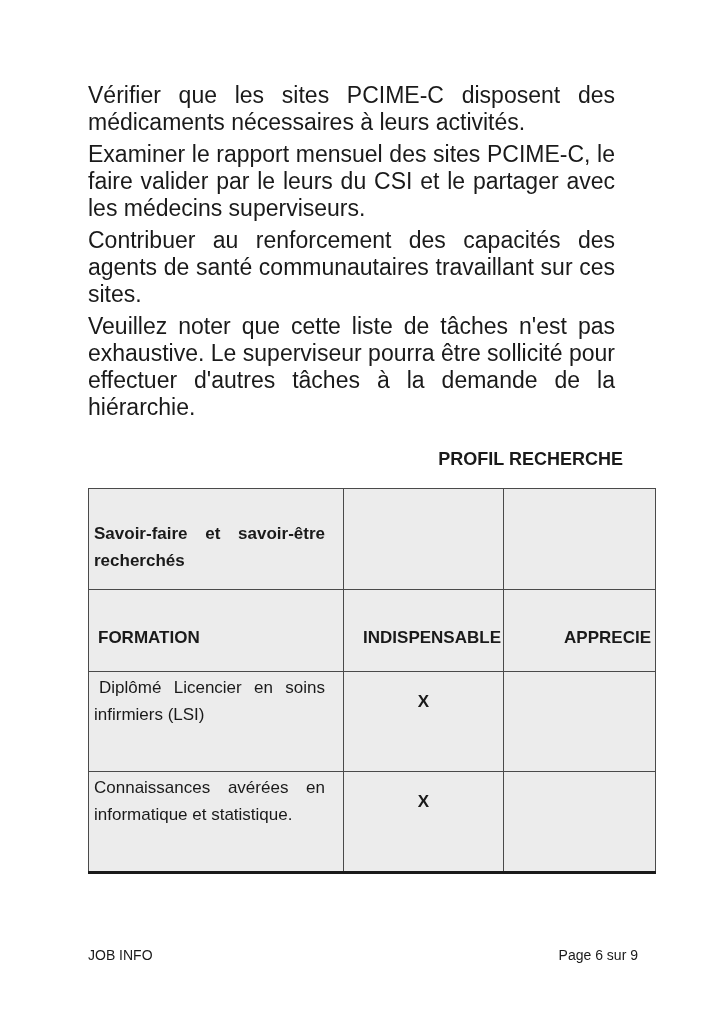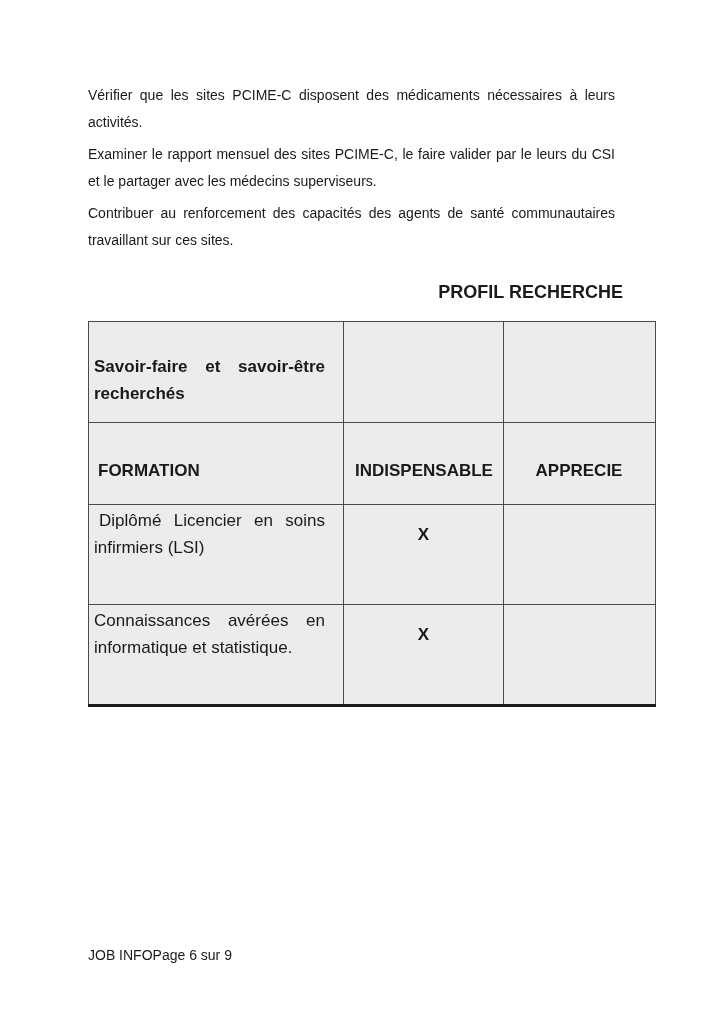--- a/index.html
+++ b/index.html
@@ -16,21 +16,21 @@
   }
 
   
   .content {
     position: absolute;
     left: 88px;
     top: 82px;
     width: 535px;
   }
   .para {
-    font-size: 14px;
+    font-size: 23px;
     line-height: 27px;
     text-align: justify;
     margin: 0 8px 5px 0;
   }
   .section-heading {
     font-size: 18px;
     line-height: 27px;
     font-weight: bold;
     margin: 25px 0 0 0;
     text-align: right;
@@ -59,55 +59,56 @@
 
   .cell-p { margin: 0 0 9px 0; }
   .cell-p:last-child { margin-bottom: 0; }
 
   .b { font-weight: bold; margin-top: 29px; }
   .indent4 { text-indent: 4px; }
   .indent5 { text-indent: 5px; }
 
   tr.r1 td { height: 60px; }
   tr.r2 td { height: 34px; padding-top: 5px; }
-  tr.r2 td.c2, tr.r2 td.c3 { text-align: center; padding-left: 3px; }
+  tr.r2 td.c2, tr.r2 td.c3 { text-align: right; padding-left: 3px; }
   tr.r3 td { height: 59px; }
   tr.r3 td.c2 { padding-top: 16px; }
   tr.r4 td { height: 59px; }
   tr.r4 td.c2 { padding-top: 16px; }
   tr.r5 td { height: 110px; }
   tr.r5 td.c2 { padding-top: 58px; }
   tr.r6 td { height: 96px; }
   tr.r6 td.c1 { padding-top: 7px; }
   tr.r6 td.c2 { padding-top: 35px; }
   .x-mark { font-weight: bold; line-height: 27px; }
   tr.r6 .x-mark + .x-mark { margin-top: 4px; }
 
   
   .footer {
     position: absolute;
     left: 88px;
     right: 87px;
     top: 946px;
     display: flex;
-    justify-content: flex-start;
+    justify-content: space-between;
     font-size: 14px;
     line-height: 18px;
     color: #1a1a1a;
   }
 </style>
 </head>
 <body>
 
 <div class="page">
 
   <div class="content">
     <p class="para">Vérifier que les sites PCIME-C disposent des médicaments nécessaires à leurs activités.</p>
     <p class="para">Examiner le rapport mensuel des sites PCIME-C, le faire valider par le leurs du CSI et le partager avec les médecins superviseurs.</p>
     <p class="para">Contribuer au renforcement des capacités des agents de santé communautaires travaillant sur ces sites.</p>
+    <p class="para">Veuillez noter que cette liste de tâches n'est pas exhaustive. Le superviseur pourra être sollicité pour effectuer d'autres tâches à la demande de la hiérarchie.</p>
 
     <h2 class="section-heading">PROFIL RECHERCHE</h2>
 
     <table class="profile">
       <colgroup>
         <col style="width:255px">
         <col style="width:160px">
         <col style="width:152px">
       </colgroup>
       <tbody>

